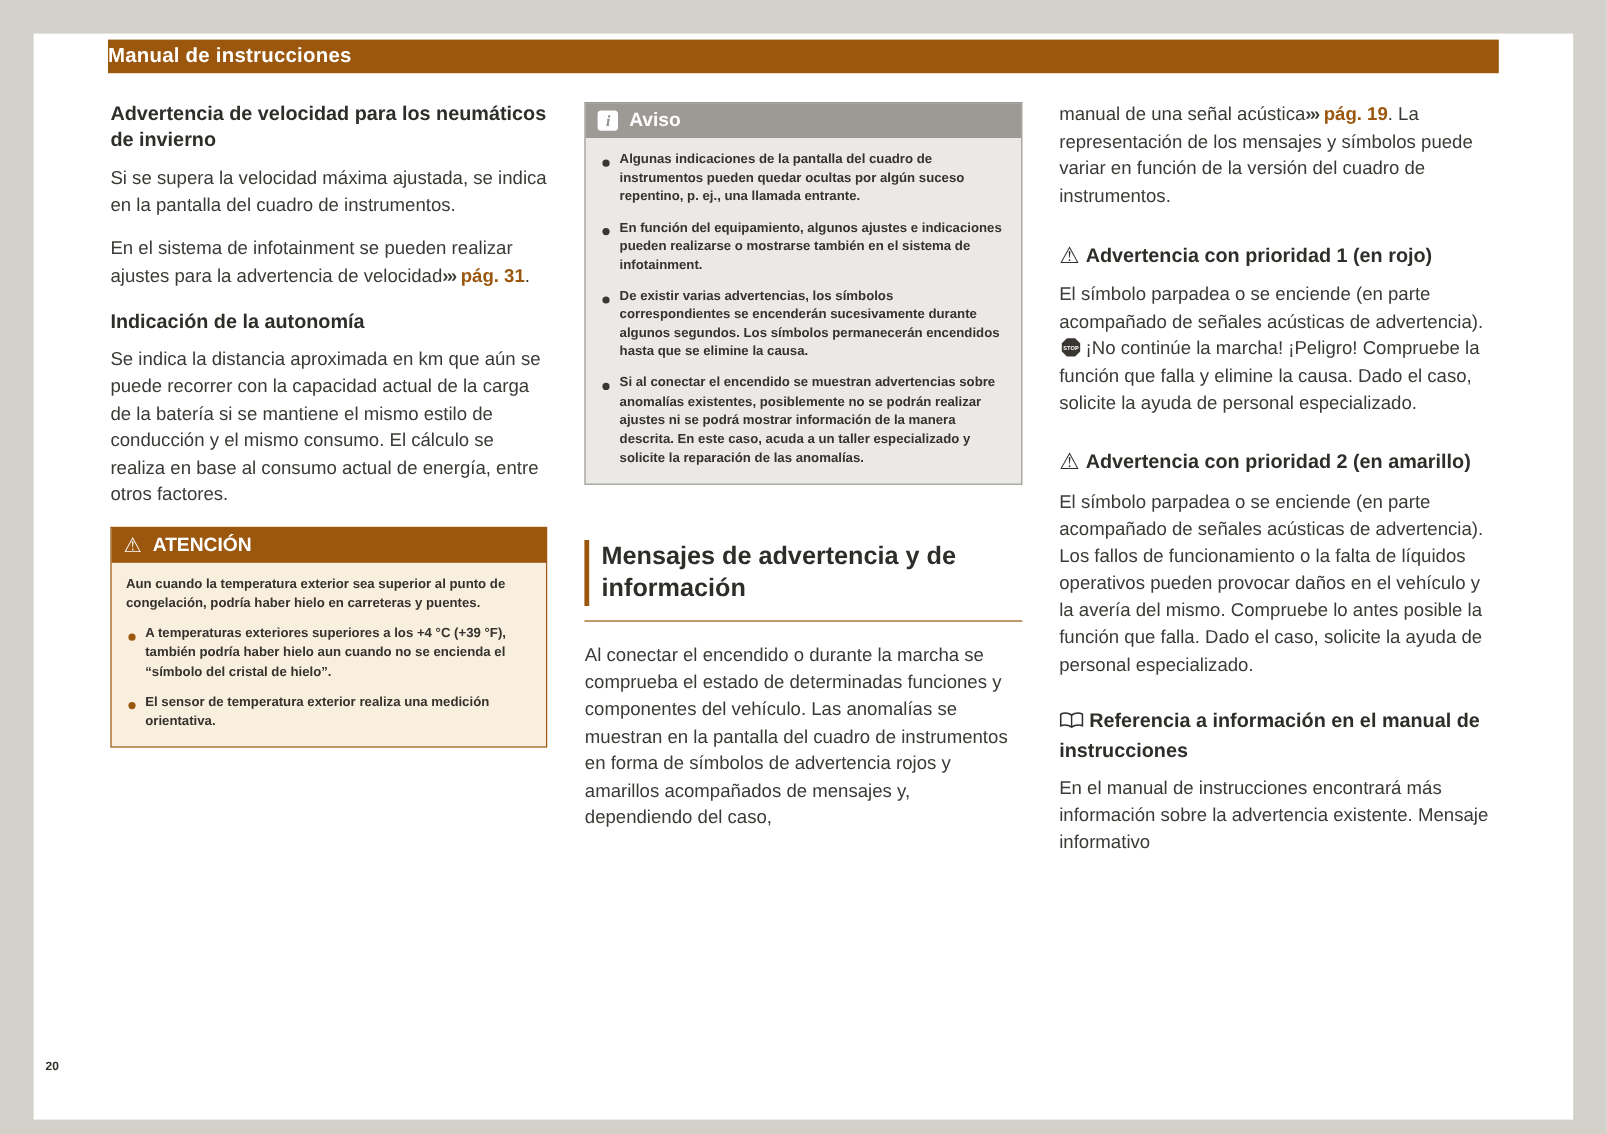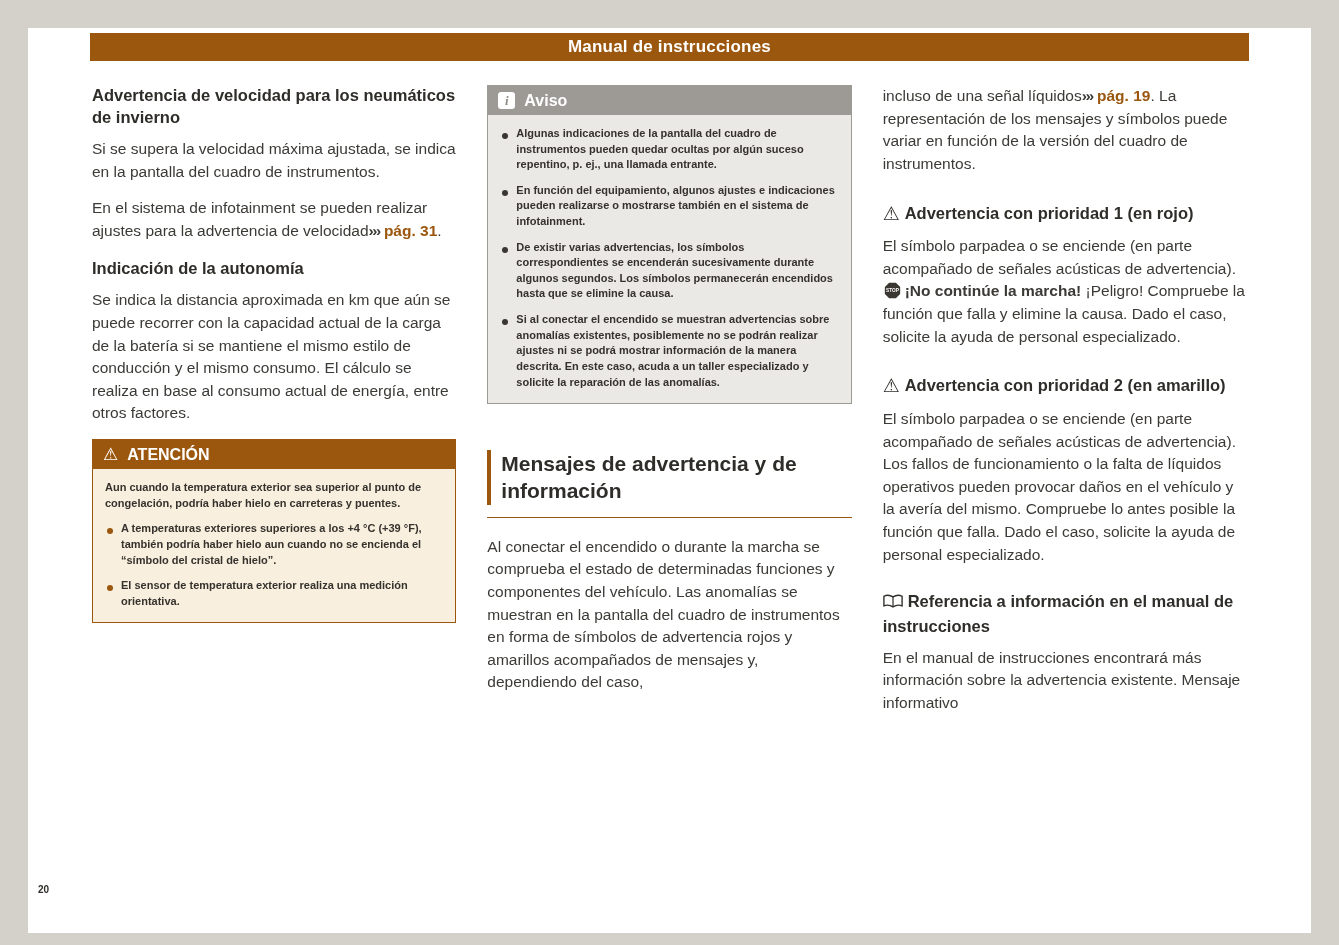--- a/index.html
+++ b/index.html
@@ -6,31 +6,31 @@
   body{
     width:1339px;height:945px;overflow:hidden;position:relative;
     background:#d4d1cb;
     font-family:"Liberation Sans","DejaVu Sans",sans-serif;
     -webkit-font-smoothing:antialiased;
   }
   .sheet{position:absolute;left:28px;right:28px;top:28px;bottom:12px;background:#ffffff;}
   .titlebar{
     position:absolute;left:62px;right:62px;top:5px;height:28px;
     background:#9b570e;color:#fff;font-weight:bold;font-size:17px;letter-spacing:.2px;
-    display:flex;align-items:center;justify-content:center;
+    display:flex;align-items:center;justify-content:flex-start;
   }
   .cols{position:absolute;top:57px;left:64px;right:64px;bottom:20px;display:flex;gap:31px}
   .col{flex:1;min-width:0}
 
   .h{font-size:16.5px;font-weight:bold;color:#2f2d29;margin:0 0 9px;line-height:1.33}
   .h.mt{margin-top:16px}
   .p{font-size:15.5px;line-height:1.46;color:#3c3a36;margin:0 0 14px}
   .arrows{font-weight:bold;letter-spacing:-1.5px;color:#3c3a36}
   .plink{color:#9b570e;font-weight:bold;text-decoration:none;cursor:pointer}
-  .boldrun{font-weight:bold}
+  .boldrun{font-weight:normal}
 
   
   .notice{border:1px solid;margin:0}
   .notice-header{height:29px;display:flex;align-items:center;gap:9px;padding:0 10px;color:#fff;font-weight:bold;font-size:16px}
   .notice-body{padding:11px 12px 13px 12px;font-weight:bold;font-size:11px;line-height:1.42;color:#35322d}
   .nb-p{margin:0 0 10px}
   .atencion{border-color:#9b570e;background:#f8efde;margin-top:6px}
   .atencion .notice-header{background:#9b570e}
   .aviso{border-color:#9d9a95;background:#ebe9e6}
   .aviso .notice-header{background:#9d9a95}
@@ -111,21 +111,21 @@
           </ul>
         </div>
       </div>
 
       <h2 class="section-head">Mensajes de advertencia y de información</h2>
       <div class="section-rule"></div>
       <p class="p">Al conectar el encendido o durante la marcha se comprueba el estado de determinadas funciones y componentes del vehículo. Las anomalías se muestran en la pantalla del cuadro de instrumentos en forma de símbolos de advertencia rojos y amarillos acompañados de mensajes y, dependiendo del caso,</p>
     </div>
 
     <div class="col">
-      <p class="p"><span>incluso de una señal líquidos</span><span class="arrows">›››</span> <a class="plink">pág. 19</a><span>. La representación de los mensajes y símbolos puede variar en función de la versión del cuadro de instrumentos.</span></p>
+      <p class="p"><span>manual de una señal acústica</span><span class="arrows">›››</span> <a class="plink">pág. 19</a><span>. La representación de los mensajes y símbolos puede variar en función de la versión del cuadro de instrumentos.</span></p>
 
       <h3 class="h h-icon"><span class="tri">⚠</span><span>Advertencia con prioridad 1 (en rojo)</span></h3>
       <p class="p"><span>El símbolo parpadea o se enciende (en parte acompañado de señales acústicas de advertencia). </span><span class="stop-badge"><svg viewBox="0 0 20 20" width="17" height="17" aria-hidden="true">
               <polygon points="6,1 14,1 19,6 19,14 14,19 6,19 1,14 1,6" fill="#3a3732"></polygon>
               <text x="10" y="12.3" font-size="5.6" fill="#ffffff" text-anchor="middle" font-family="Liberation Sans, sans-serif" font-weight="bold">STOP</text>
             </svg></span><b class="boldrun">¡No continúe la marcha!</b><span> ¡Peligro! Compruebe la función que falla y elimine la causa. Dado el caso, solicite la ayuda de personal especializado.</span></p>
 
       <h3 class="h h-icon"><span class="tri">⚠</span><span>Advertencia con prioridad 2 (en amarillo)</span></h3>
       <p class="p">El símbolo parpadea o se enciende (en parte acompañado de señales acústicas de advertencia). Los fallos de funcionamiento o la falta de líquidos operativos pueden provocar daños en el vehículo y la avería del mismo. Compruebe lo antes posible la función que falla. Dado el caso, solicite la ayuda de personal especializado.</p>
 

